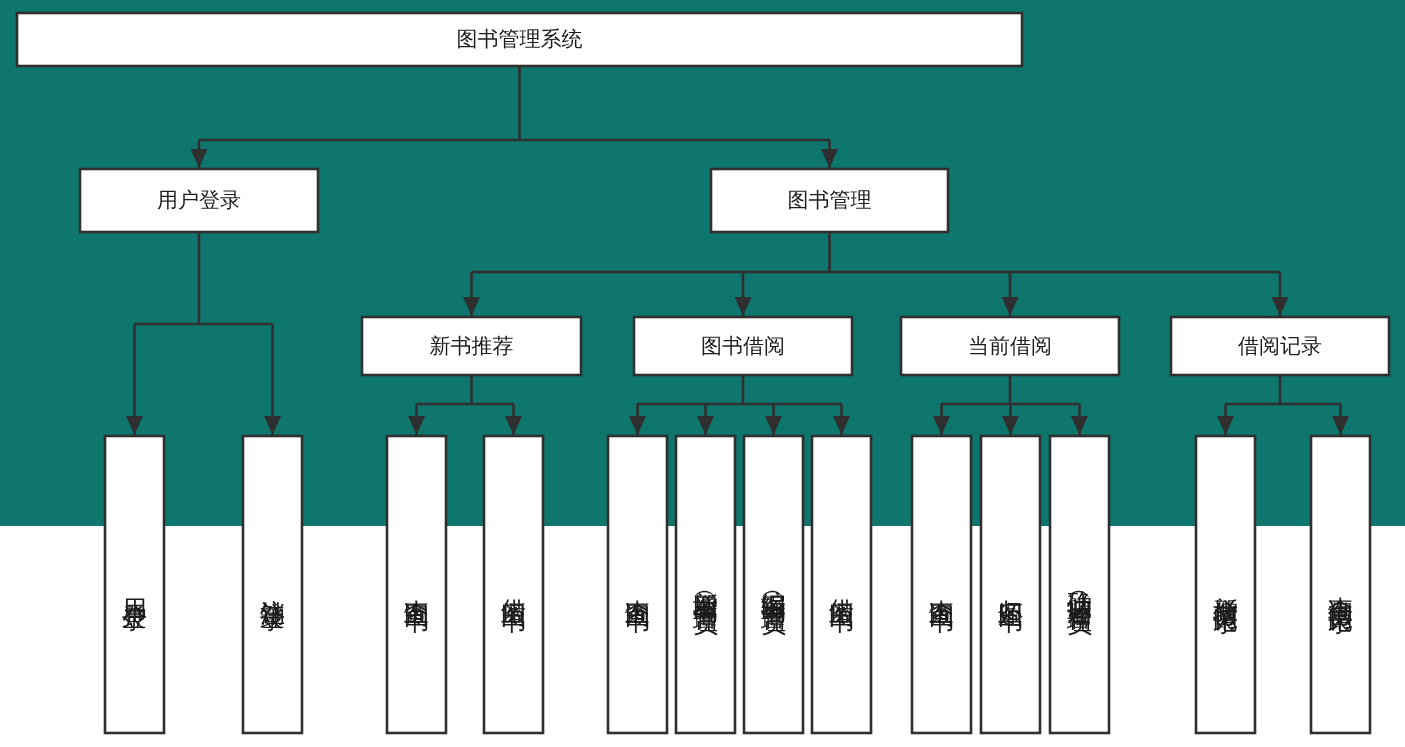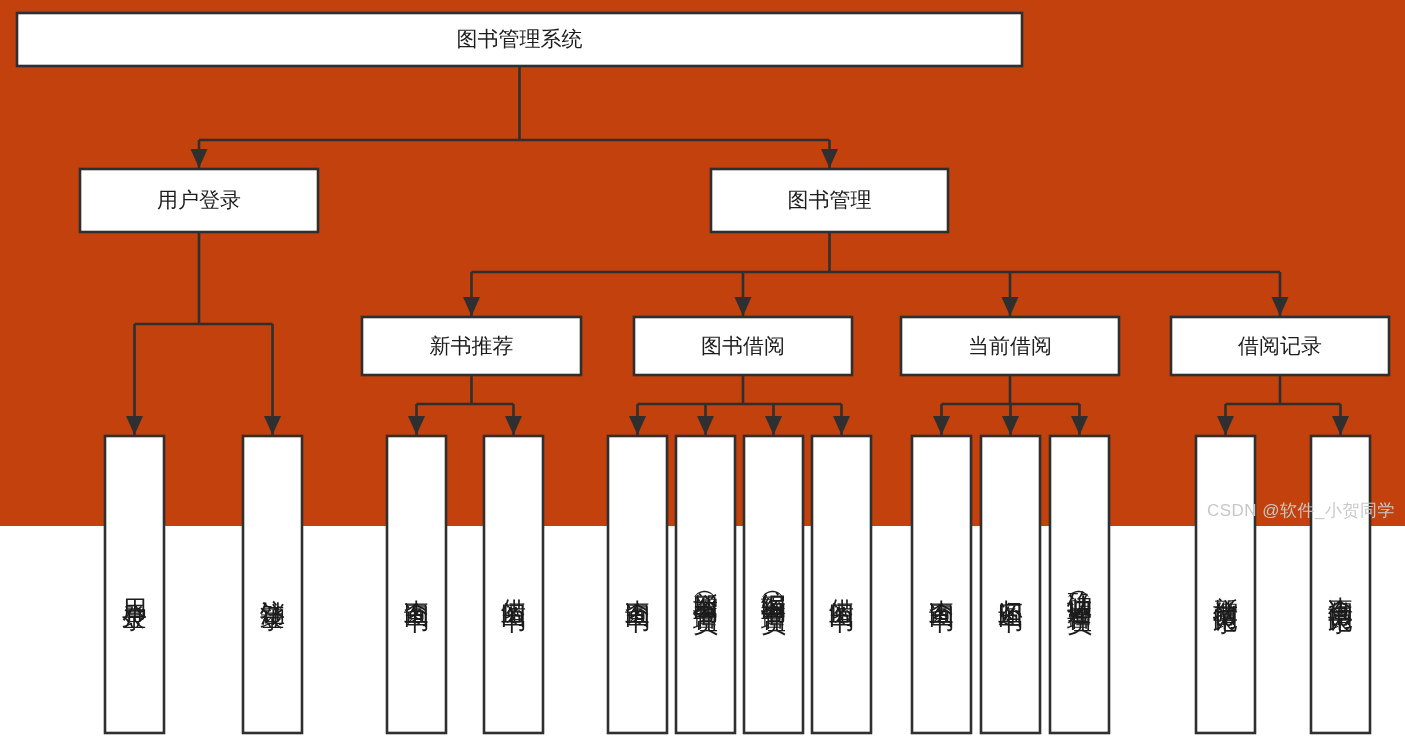--- a/index.html
+++ b/index.html
@@ -12,21 +12,21 @@
     width: 1405px;
     height: 747px;
     font-family: "Liberation Sans", "DejaVu Sans", sans-serif;
     overflow: hidden;
     position: relative;
   }
   #diagram-root {
     position: relative;
     width: 1405px;
     height: 526px;
-    background: #c2410c;
+    background: #0f766e;
   }
   svg.tree-svg {
     position: absolute;
     left: 0;
     top: 0;
     width: 1405px;
     height: 747px;
     display: block;
   }
   .node-box {
@@ -248,14 +248,13 @@
         </g>
         <g>
           <rect x="1311" y="436" width="59" height="297" class="node-box"></rect>
           <foreignObject x="1311" y="436" width="59" height="297" class="leaf-label-fo"><div xmlns="http://www.w3.org/1999/xhtml" class="leaf-label-inner">
               <div class="leaf-label-text">查询借阅记录</div>
             </div></foreignObject>
         </g>
       </g>
   </svg>
 
-  <div class="watermark">CSDN @软件_小贺同学</div>
 </div>
 
 </body></html>

